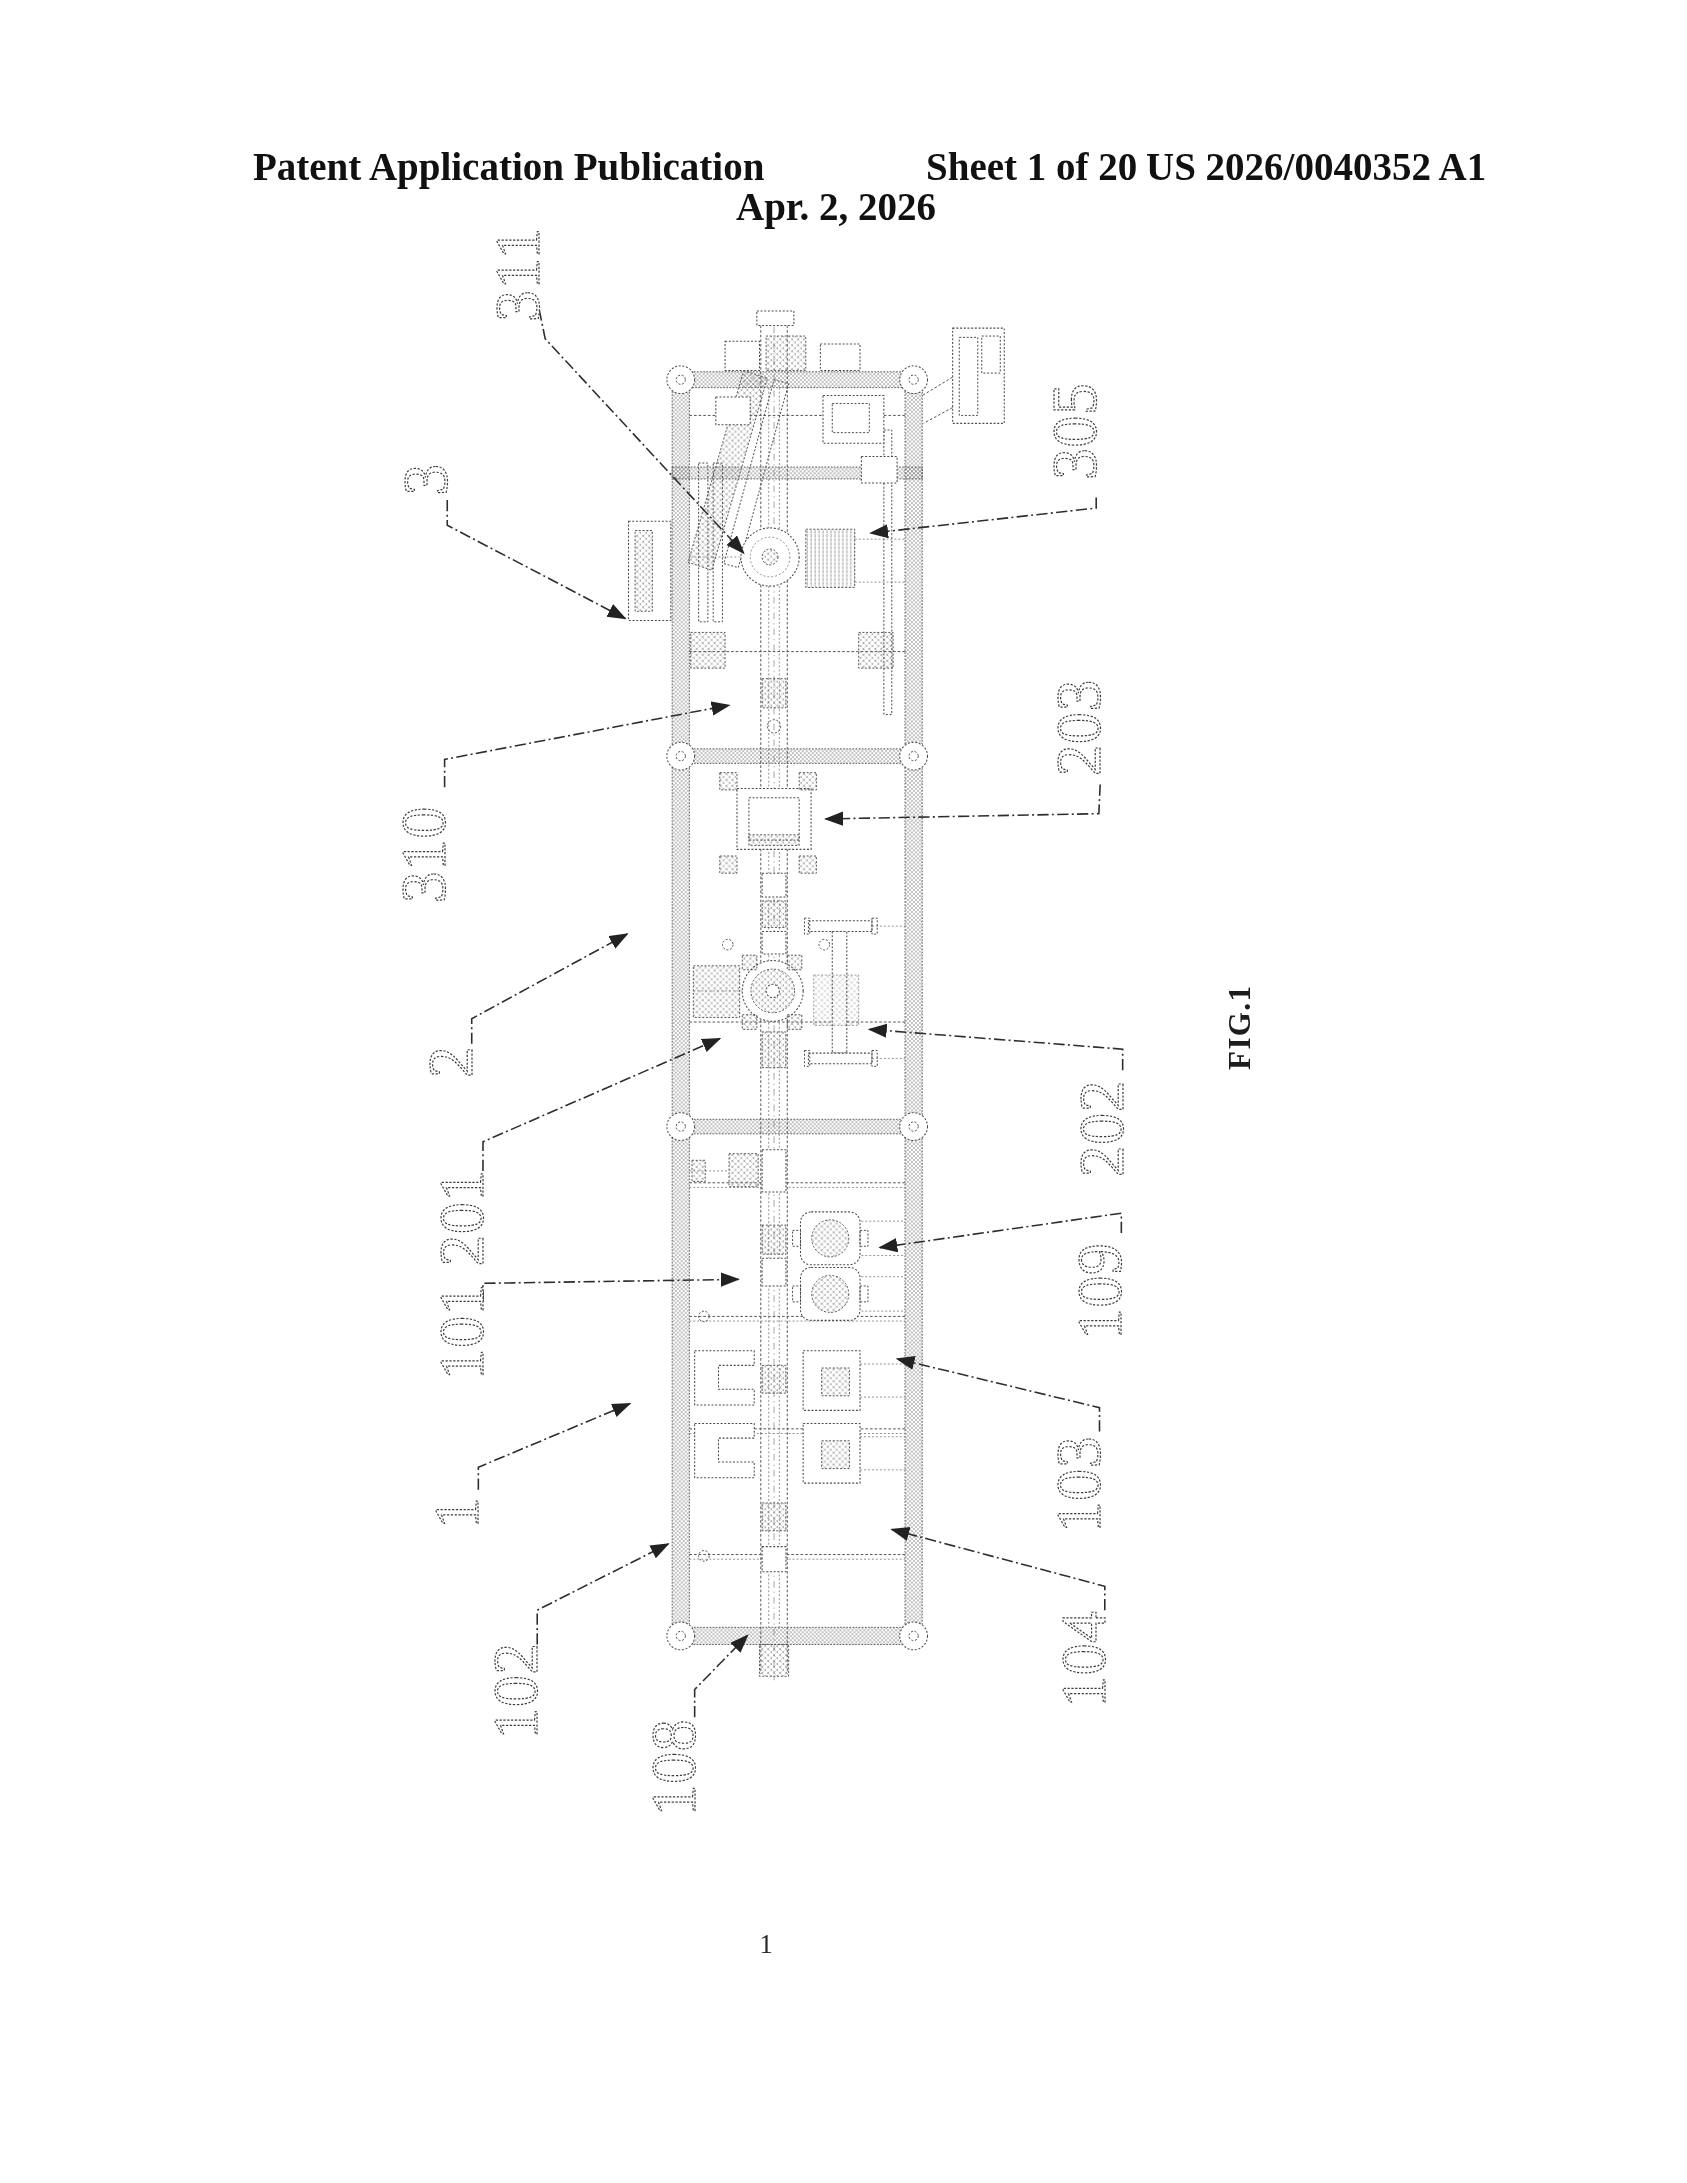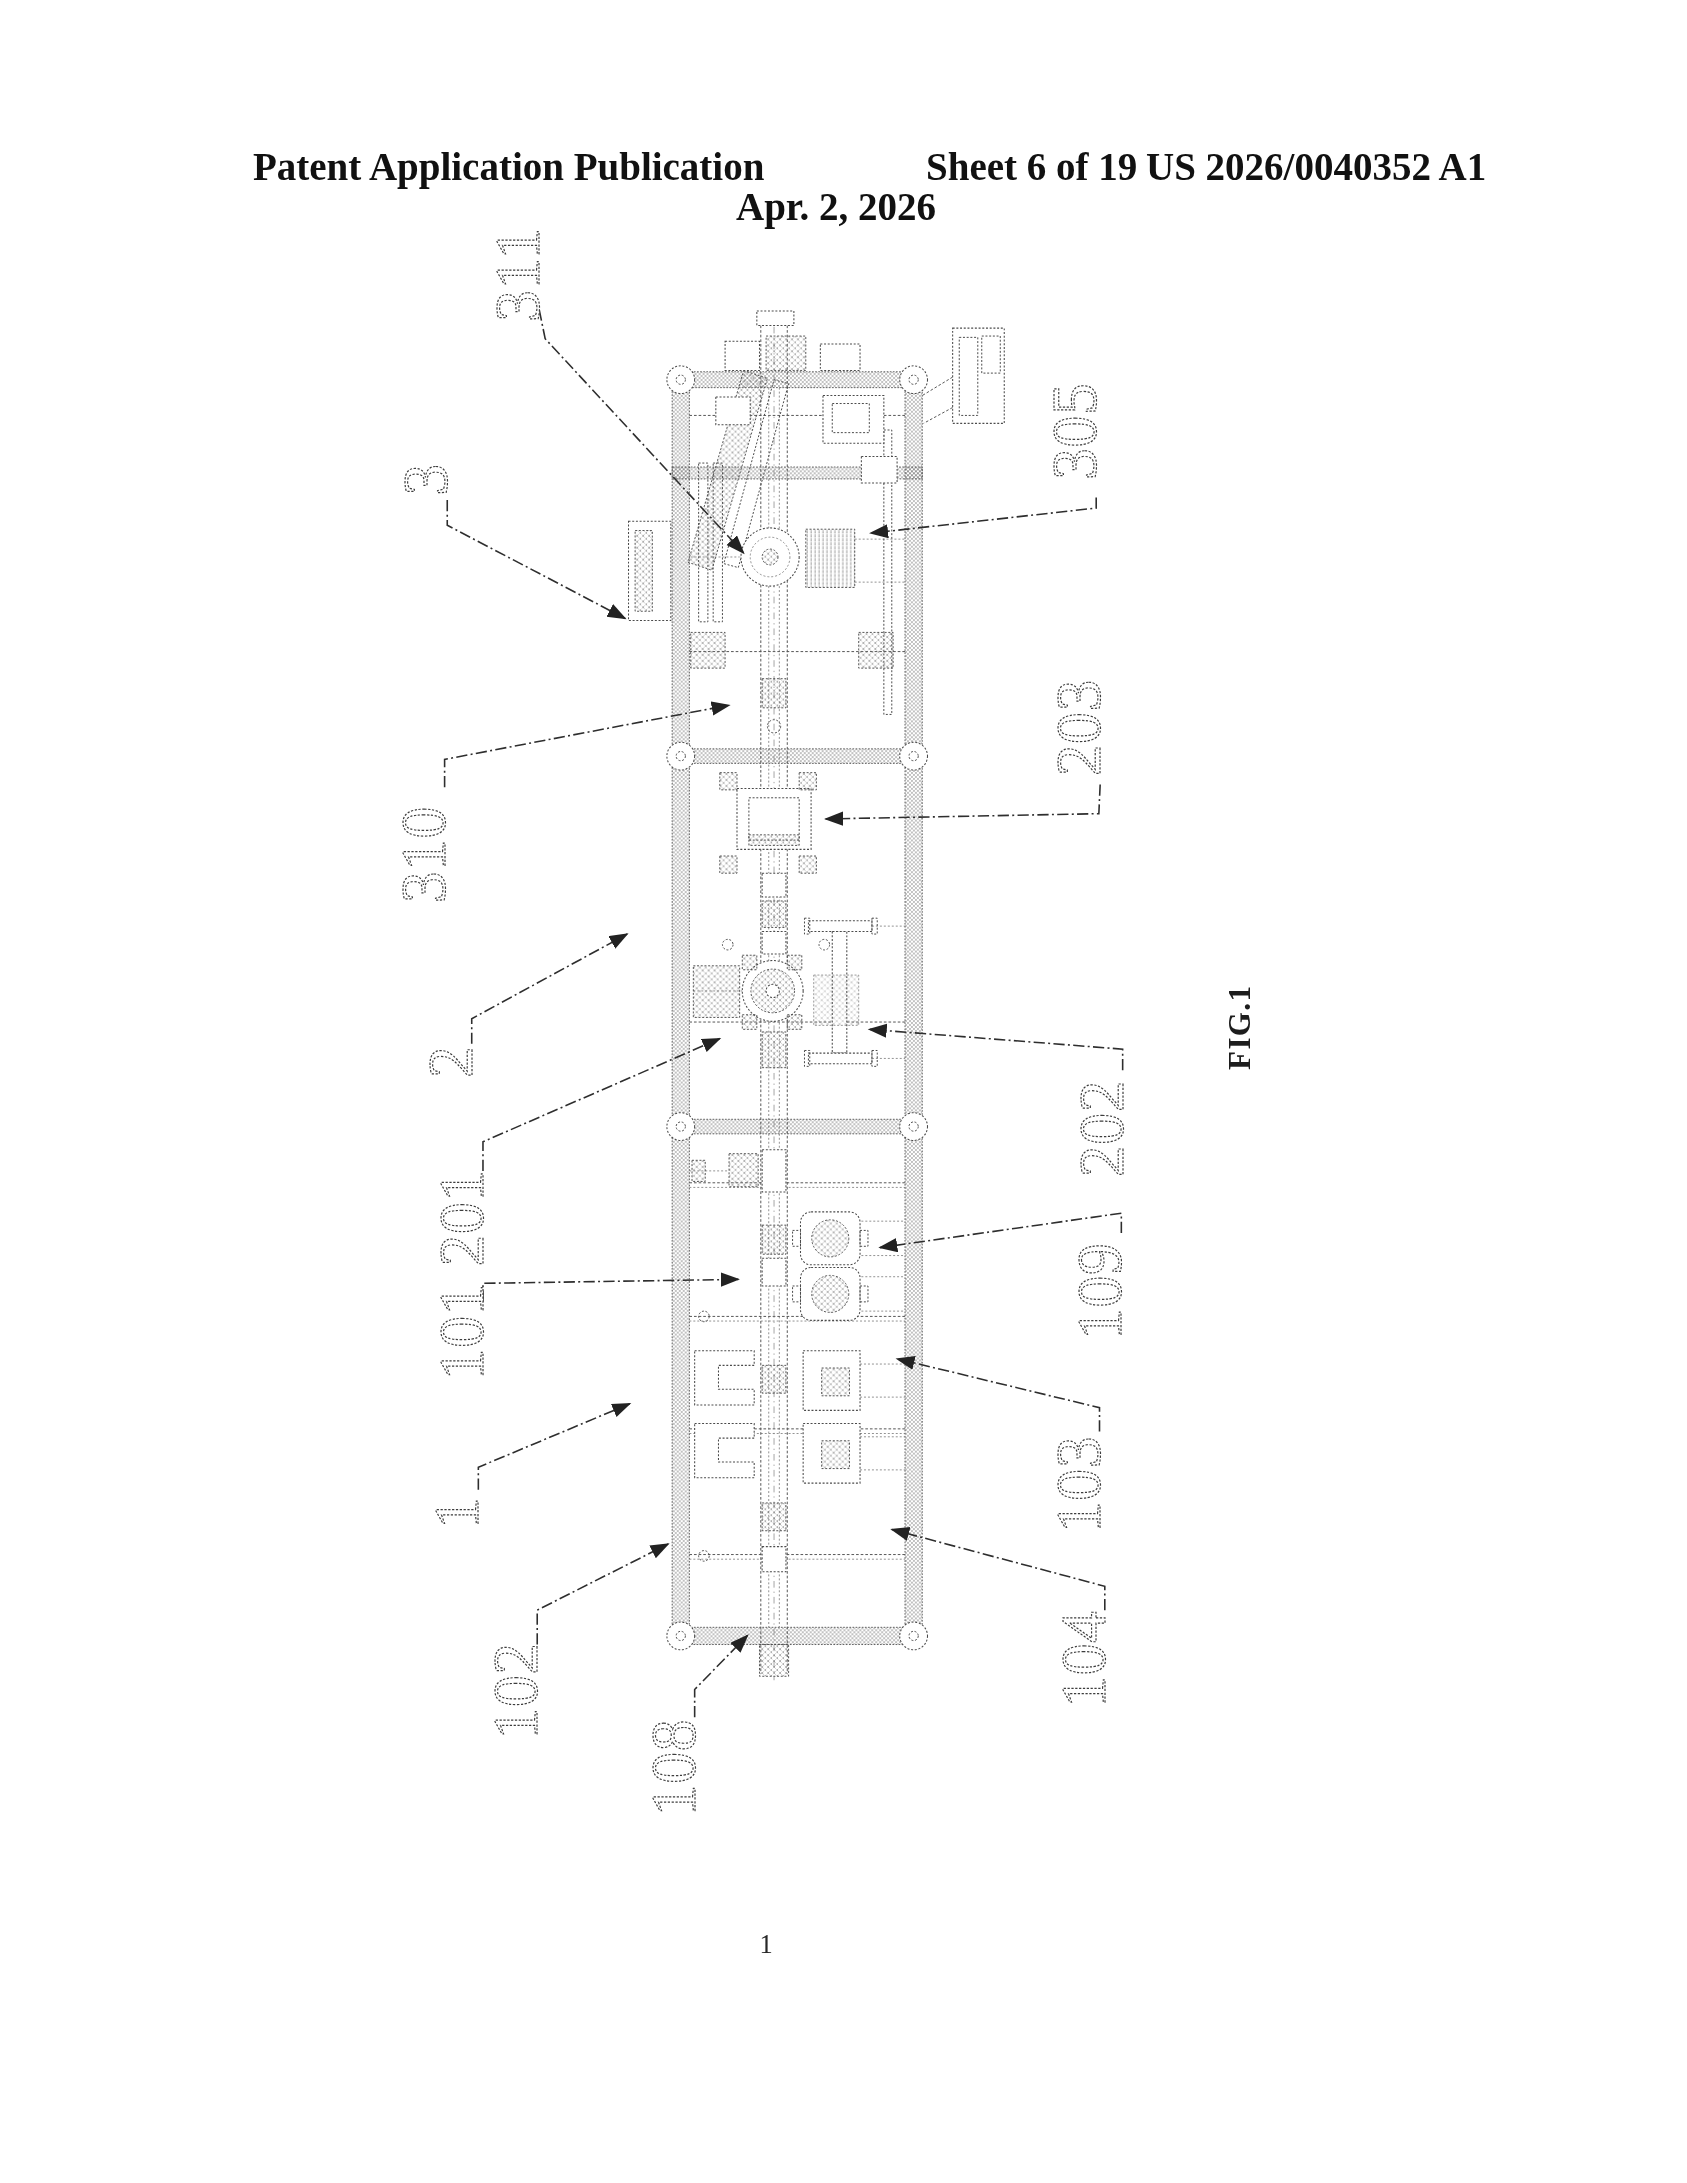--- a/index.html
+++ b/index.html
@@ -28,21 +28,21 @@
   .pg  {font-family:"Liberation Serif", serif;font-size:40px;fill:#282828;text-anchor:middle;}
 </style>
 </head>
 <body>
 
 <div class="page">
 
   <div class="hdr">
     <span class="h-pub">Patent Application Publication</span>
     <span class="h-date">Apr. 2, 2026</span>
-    <span class="h-sheet">Sheet 6 of 19</span>
+    <span class="h-sheet">Sheet 1 of 20</span>
     <span class="h-num">US 2026/0040352 A1</span>
   </div>
 
   <svg width="1687" height="2183" viewBox="0 0 2550 3300">
     <defs>
       <pattern id="p-xh" width="9" height="9" patternUnits="userSpaceOnUse">
         <path d="M0 9 L9 0" stroke="#5a5a5a" stroke-width="1" stroke-dasharray="1.6 1.8" fill="none"></path>
         <path d="M0 0 L9 9" stroke="#5a5a5a" stroke-width="1" stroke-dasharray="1.6 1.8" fill="none"></path>
       </pattern>
       <pattern id="p-vl" width="6" height="6" patternUnits="userSpaceOnUse">

